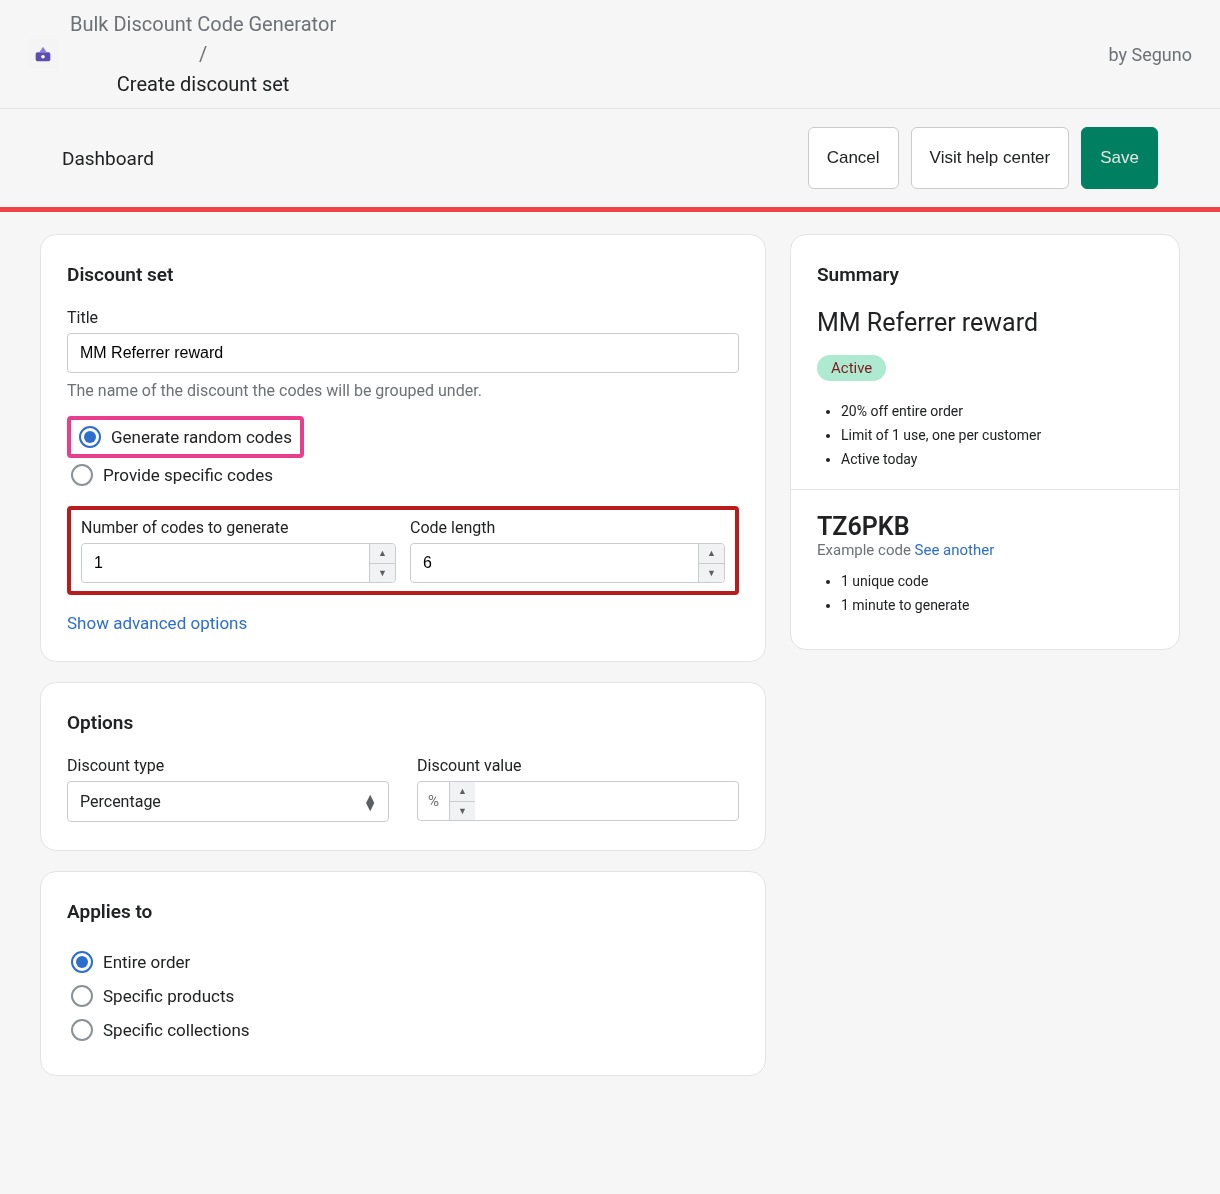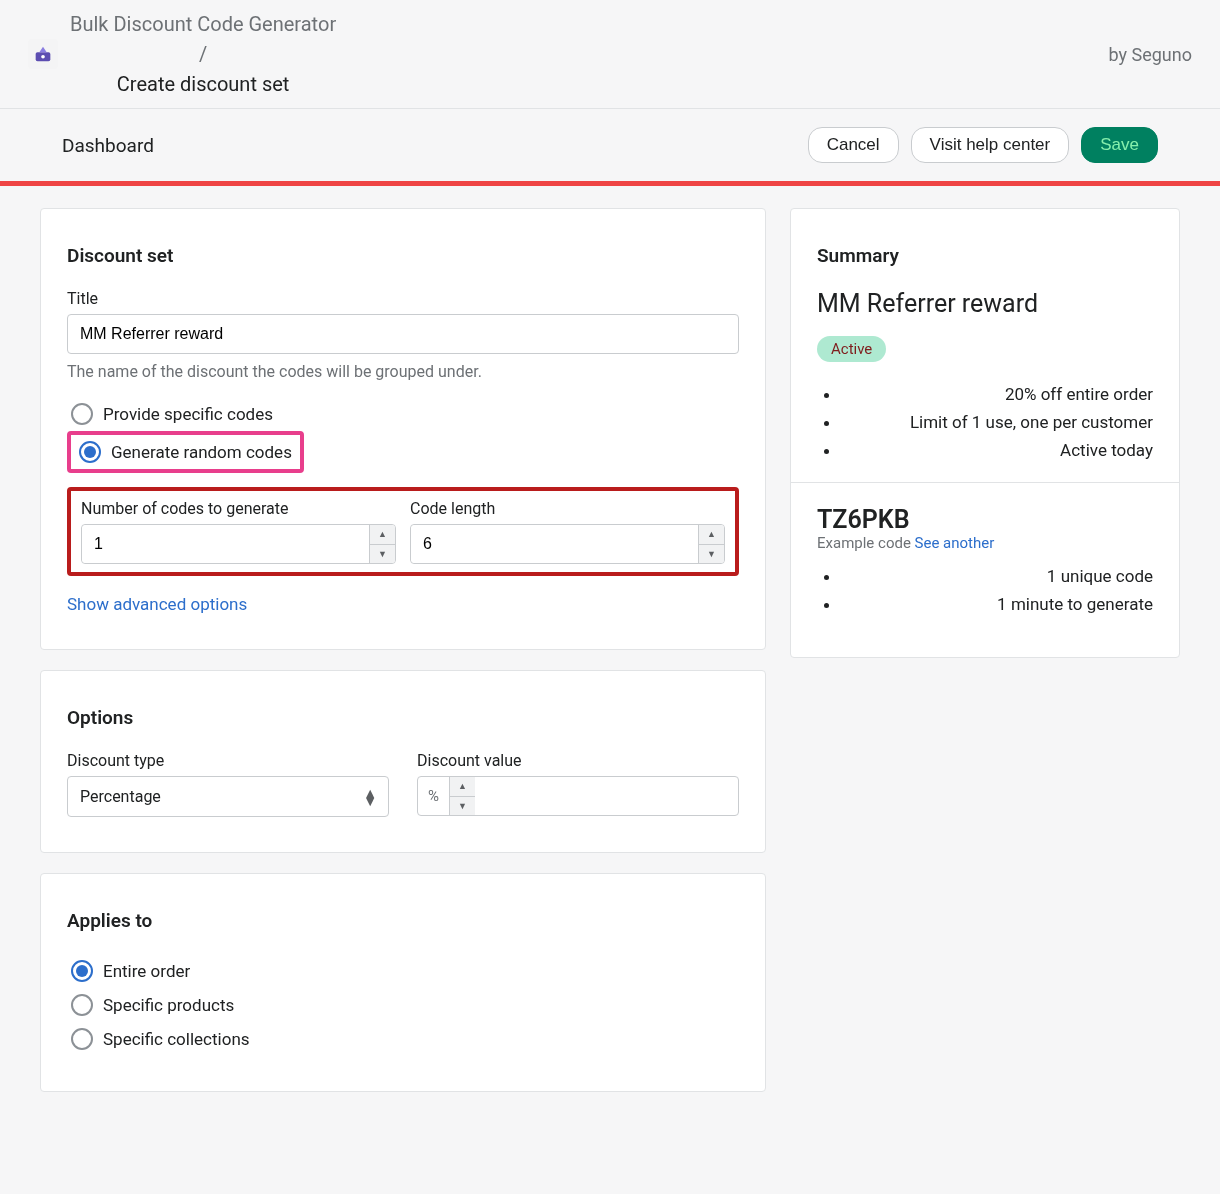--- a/index.html
+++ b/index.html
@@ -34,45 +34,45 @@
     align-items: center;
     padding: 18px 62px;
     border-bottom: 5px solid #ef4444;
     gap: 12px;
   }
   .subbar .page-title { font-size: 19px; color: #202223; font-weight: 400; }
   .subbar .spacer { flex: 1; }
   .btn {
     border: 1px solid #c9cccf;
     background: #fff;
-    border-radius: 14px;
-    padding: 7px 18px;
+    border-radius: 6px;
+    padding: 20px 18px;
     font-size: 17px;
     color: #202223;
     cursor: pointer;
     font-weight: 500;
   }
   .btn.primary {
     background: #008060;
     border-color: #008060;
-    color: #86efac;
+    color: #e5e5e5;
   }
   .layout {
     display: flex;
     gap: 24px;
     padding: 22px 40px;
     align-items: flex-start;
   }
   .main-col { flex: 1; display:flex; flex-direction:column; gap:20px; }
   .side-col { width: 390px; }
   .card {
     background: #fff;
-    border-radius: 4px;
+    border-radius: 16px;
     border: 1px solid #e1e3e5;
-    padding: 35px 26px;
+    padding: 28px 26px;
   }
   .card h2 { font-size: 19px; font-weight: 600; margin-bottom: 22px; }
   .field-label { font-size: 16px; color: #202223; margin-bottom: 6px; display:block;}
   .helper { font-size: 16px; color: #6d7175; margin-top: 8px; }
   input[type="text"], .num-input input, .select-box {
     width: 100%;
     border: 1px solid #c9cccf;
     border-radius: 4px;
     padding: 10px 12px;
     font-size: 16px;
@@ -148,21 +148,21 @@
   }
   .value-input .spinner div:first-child { border-bottom:1px solid #c9cccf;}
   
   .summary-title { font-size:25px; font-weight:400; margin: 6px 0 18px; }
   .badge {
     background:#aee9d1; color:#7f1d1d;
     padding:4px 14px; border-radius:14px; font-size:15px;
     display:inline-block; margin-bottom:14px;
   }
   .bullets { list-style: disc; padding-left: 24px; }
-  .bullets li { margin: 8px 0; font-size:17px;text-align:right; }
+  .bullets li { margin: 8px 0; font-size:14px; }
   .divider { border:none; border-top:1px solid #e1e3e5; margin: 22px -26px; }
   .example-code { font-size:25px; font-weight:600; }
   .example-label { font-size:15px; color:#6d7175; }
   .example-label a { color:#2c6ecb; text-decoration:none; cursor:pointer;}
 </style>
 </head>
 <body>
 
 <div class="topbar">
   <div class="app-icon">
@@ -191,27 +191,27 @@
 <div class="layout">
   <div class="main-col">
 
     <div class="card">
       <h2>Discount set</h2>
       <label class="field-label">Title</label>
       <input type="text" value="MM Referrer reward" style="">
       <div class="helper">The name of the discount the codes will be grouped under.</div>
 
       <div class="radio-group">
+        <div class="radio-row highlighted">
+          <span class="radio selected"></span>
+          <span>Generate random codes</span>
+        </div>
         <div class="radio-row">
           <span class="radio"></span>
           <span>Provide specific codes</span>
-        </div>
-        <div class="radio-row highlighted">
-          <span class="radio selected"></span>
-          <span>Generate random codes</span>
         </div>
       </div>
 
       <div class="code-row-box">
         <div class="col">
           <label class="field-label">Number of codes to generate</label>
           <div class="num-input">
             <input type="text" value="1" style="">
             <div class="spinner">
               <div>▲</div>

